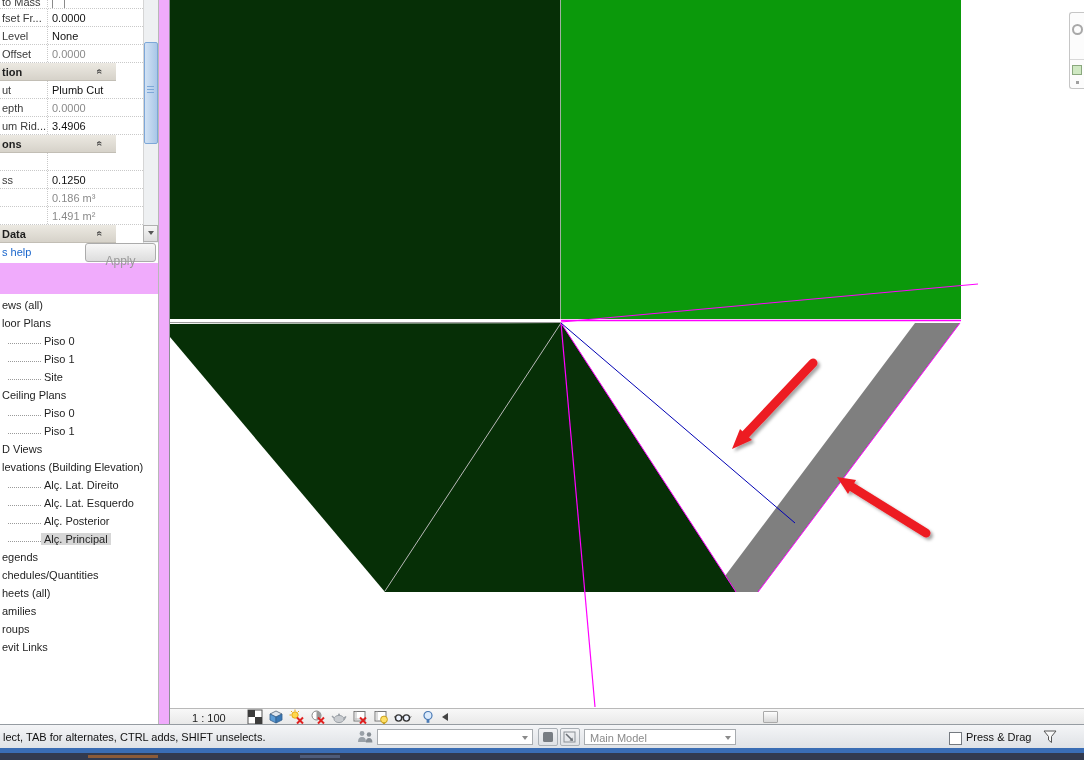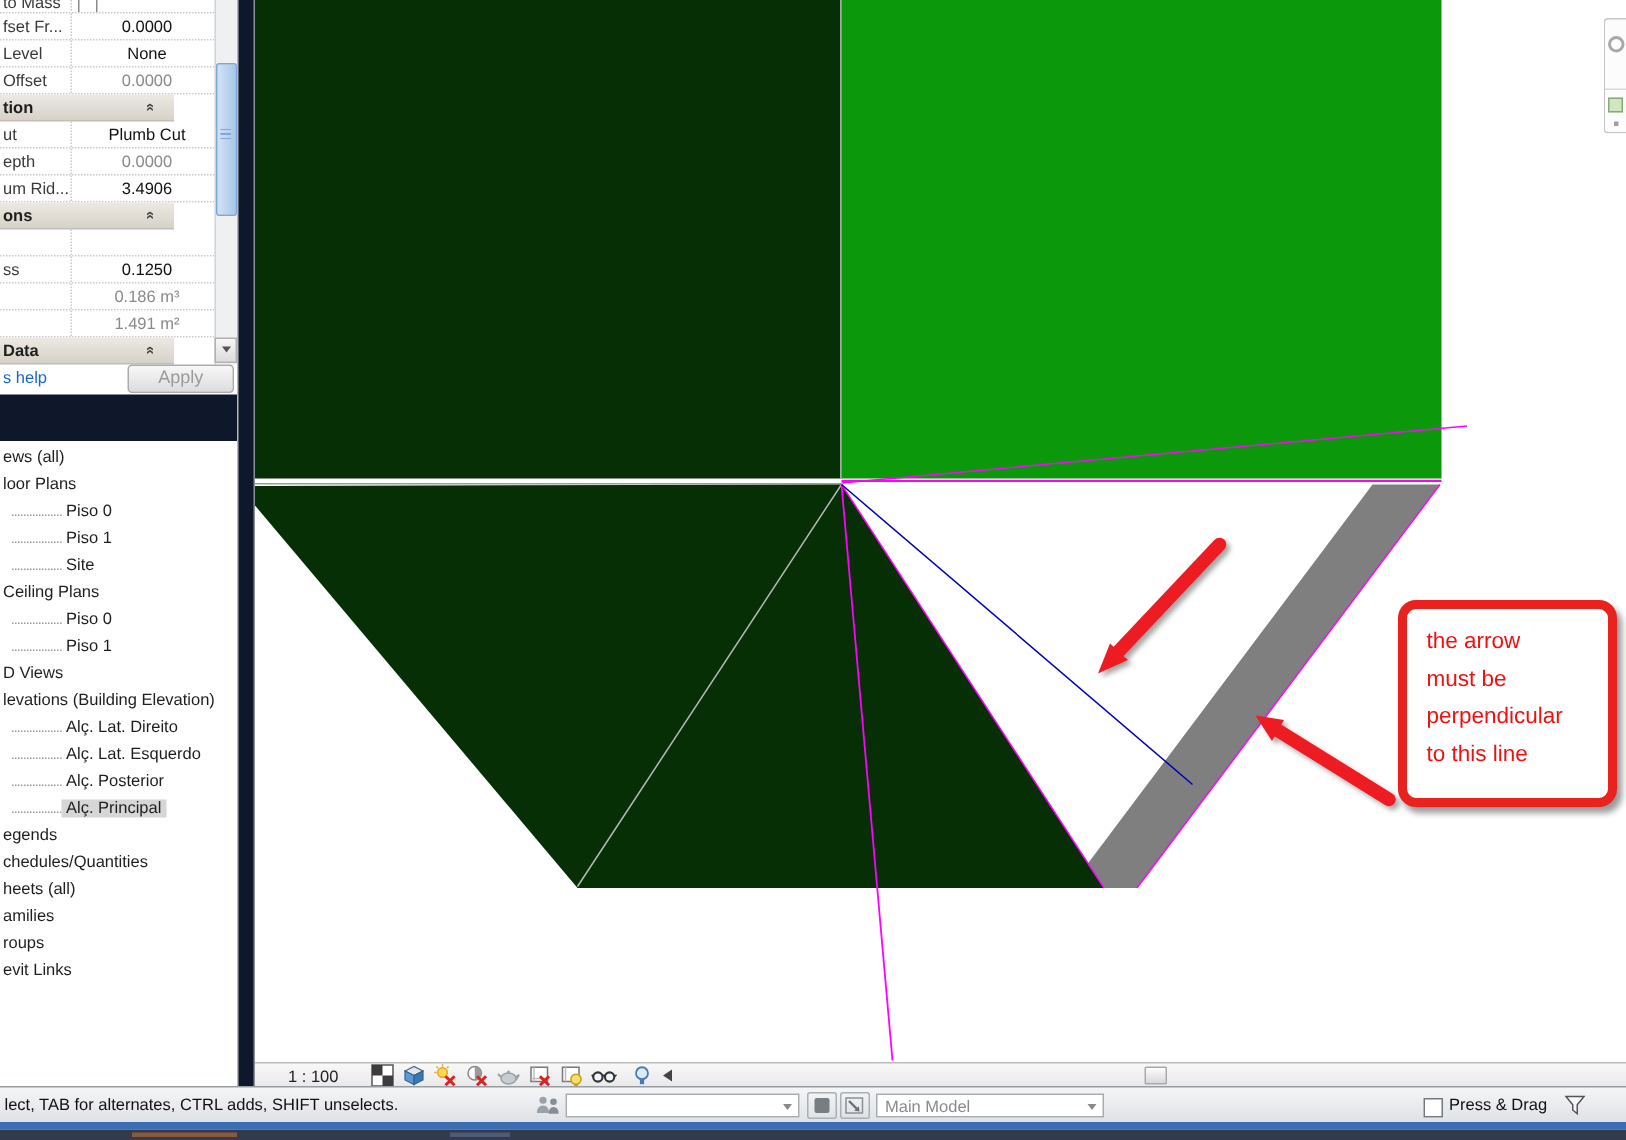--- a/index.html
+++ b/index.html
@@ -1,43 +1,43 @@
 <!DOCTYPE html>
 <html><head>
 <meta charset="utf-8">
 <style>
   html,body{margin:0;padding:0;background:#888;}
   #screen{position:relative;width:1084px;height:760px;background:#ffffff;overflow:hidden;
           font-family:"Liberation Sans",sans-serif;font-size:11px;color:#1e1e1e;}
   .a{position:absolute;}
 
   
-  #leftcol{left:0;top:0;width:170px;height:724px;background:#0f172a;}
+  #leftcol{left:0;top:0;width:170px;height:724px;background:#f0abfc;}
   #props{left:0;top:0;width:158px;height:263px;background:#fff;}
   .prow{position:relative;height:18px;width:143px;border-bottom:1px dotted #c9c9c9;box-sizing:border-box;}
   .prow.cut{height:9px;overflow:hidden;}
   .prow.cut .in{margin-top:-7px;position:relative;height:18px;}
   .plab{position:absolute;left:2px;top:3px;width:44px;white-space:nowrap;overflow:hidden;color:#3a3a3a;}
-  .pval{position:absolute;left:47px;top:0;bottom:0;width:92px;border-left:1px dotted #c9c9c9;padding:3px 0 0 4px;color:#111;white-space:nowrap;text-align:center;}
+  .pval{position:absolute;left:47px;top:0;bottom:0;width:92px;border-left:1px dotted #c9c9c9;padding:3px 0 0 4px;color:#111;white-space:nowrap;}
   .pval.muted{color:#8a8a8a;}
   .cb{position:absolute;left:4px;top:3px;width:11px;height:11px;background:#fff;border:1px solid #8a8a8a;}
   .psec{position:relative;height:18px;width:116px;background:linear-gradient(#ece9e2,#d6d2c9);
         border-bottom:1px solid #c2beb5;box-sizing:border-box;font-weight:bold;padding:3px 0 0 2px;}
   .chev{position:absolute;right:13px;top:3px;transform:rotate(90deg);font-size:10px;color:#444;font-weight:bold;}
   #pscroll{left:143px;top:0;width:15px;height:243px;background:#eef0f2;border-left:1px solid #d5d5d5;box-sizing:border-box;}
   #pthumb{left:144px;top:42px;width:12px;height:100px;background:linear-gradient(90deg,#d2e2f4,#a9c7e8);
           border:1px solid #7da7d8;border-radius:2px;}
   #pgrip{left:147px;top:86px;width:7px;height:8px;background:repeating-linear-gradient(#7da7d8 0 1px,transparent 1px 3px);}
   #pscrolldn{left:143px;top:225px;width:15px;height:17px;background:linear-gradient(#f6f6f6,#dcdcdc);
              border:1px solid #b0b0b0;box-sizing:border-box;}
   .tri-dn{width:0;height:0;border-left:3px solid transparent;border-right:3px solid transparent;border-top:4px solid #555;margin:5px auto 0;}
   #phelp{left:2px;top:246px;color:#1a66cc;}
   #papply{left:85px;top:243px;width:71px;height:19px;background:linear-gradient(#f7f7f7,#dddddd);
           border:1px solid #ababab;border-radius:3px;box-sizing:border-box;text-align:center;
-          font-size:12px;color:#9a9a9a;padding-top:0;}
+          font-size:12px;color:#9a9a9a;padding-top:10px;}
 
   
   #pbtitle{left:0;top:272px;width:158px;height:22px;background:linear-gradient(#fbfbfb,#d9dbdd);
            border-top:1px solid #7e7e7e;border-bottom:1px solid #aaaaaa;box-sizing:border-box;}
   #pbtitle .t{position:absolute;left:4px;top:4px;font-size:12px;color:#222;}
   #pbclose{position:absolute;right:3px;top:3px;width:14px;height:14px;background:linear-gradient(#fefefe,#dcdcdc);
            border:1px solid #8c8c8c;border-radius:2px;text-align:center;line-height:12px;font-size:10px;color:#444;box-sizing:border-box;}
   #pbtree{left:0;top:294px;width:158px;height:430px;background:#fff;padding-top:3px;box-sizing:border-box;overflow:hidden;}
   .titem{position:relative;height:18px;}
   .titem .dots{position:absolute;left:8px;top:10px;width:33px;border-top:1px dotted #9a9a9a;}
@@ -270,26 +270,20 @@
         <line x1="643" y1="363" x2="576" y2="434" stroke-width="9" stroke-linecap="round" stroke="#ed1c24"></line>
         <polygon points="562,449 570,429 582,440" fill="#ed1c24"></polygon>
       </g>
       <g filter="url(#ds)">
         <line x1="756" y1="533" x2="682" y2="487" stroke-width="9" stroke-linecap="round" stroke="#ed1c24"></line>
         <polygon points="667,477 686,480 678,494" fill="#ed1c24"></polygon>
       </g>
     </svg>
   </div>
 
-  <div class="a" id="callout">
-    <div class="ct">the arrow
-must be
-perpendicular
-to this line</div>
-  </div>
 
   <div class="a" id="navsliver">
     <div id="navwheel"></div>
     <div id="navsep"></div>
     <div id="navthumbn"></div>
     <div id="navdot"></div>
   </div>
 
   <div class="a" id="viewbar">
     <span id="scaleLbl">1 : 100</span>

